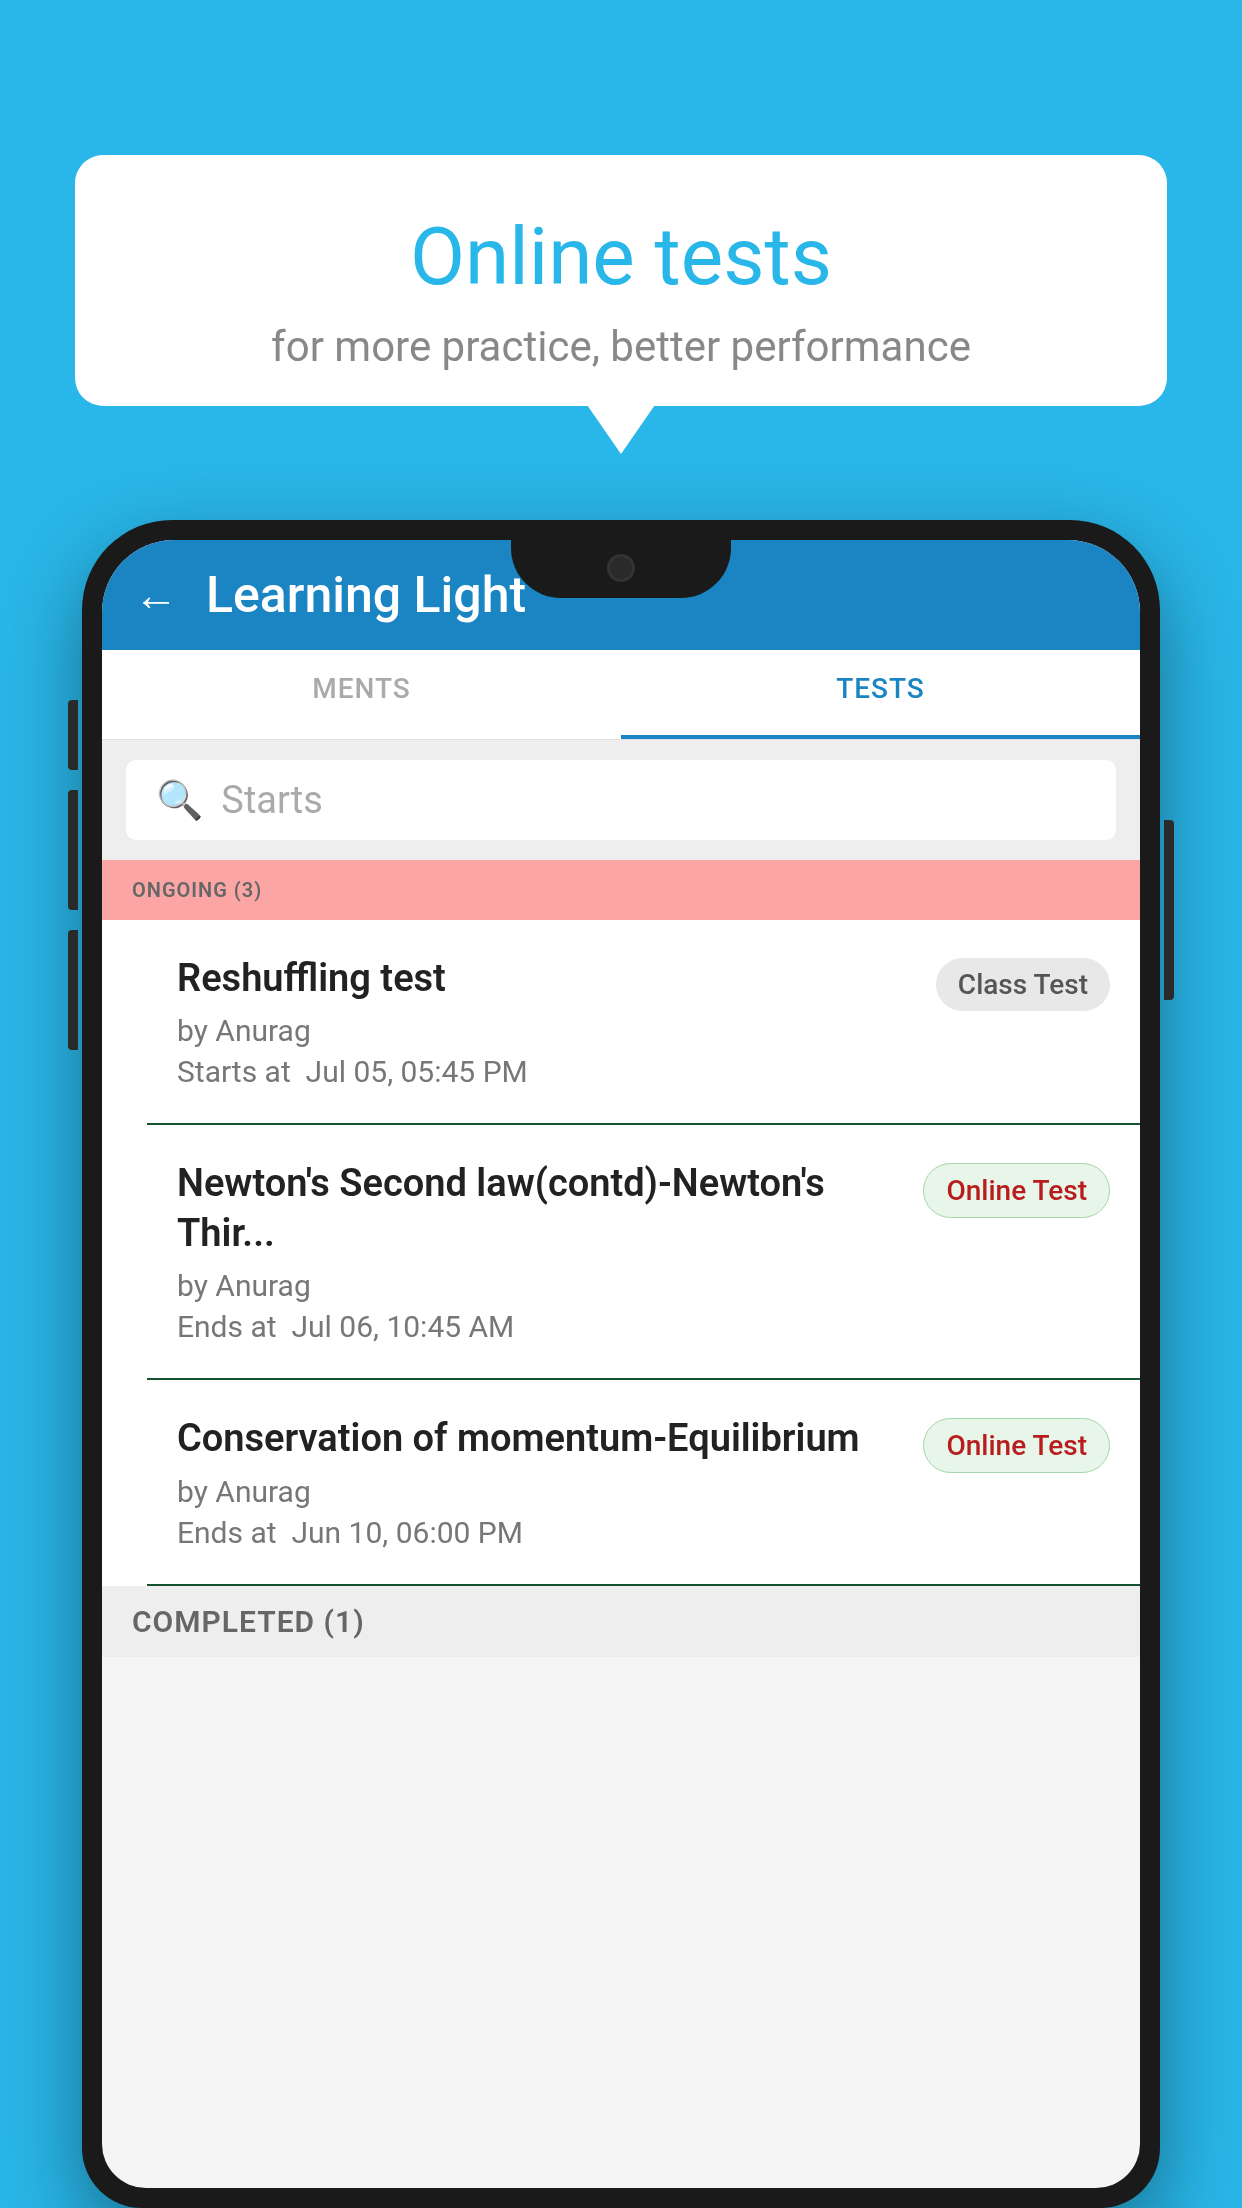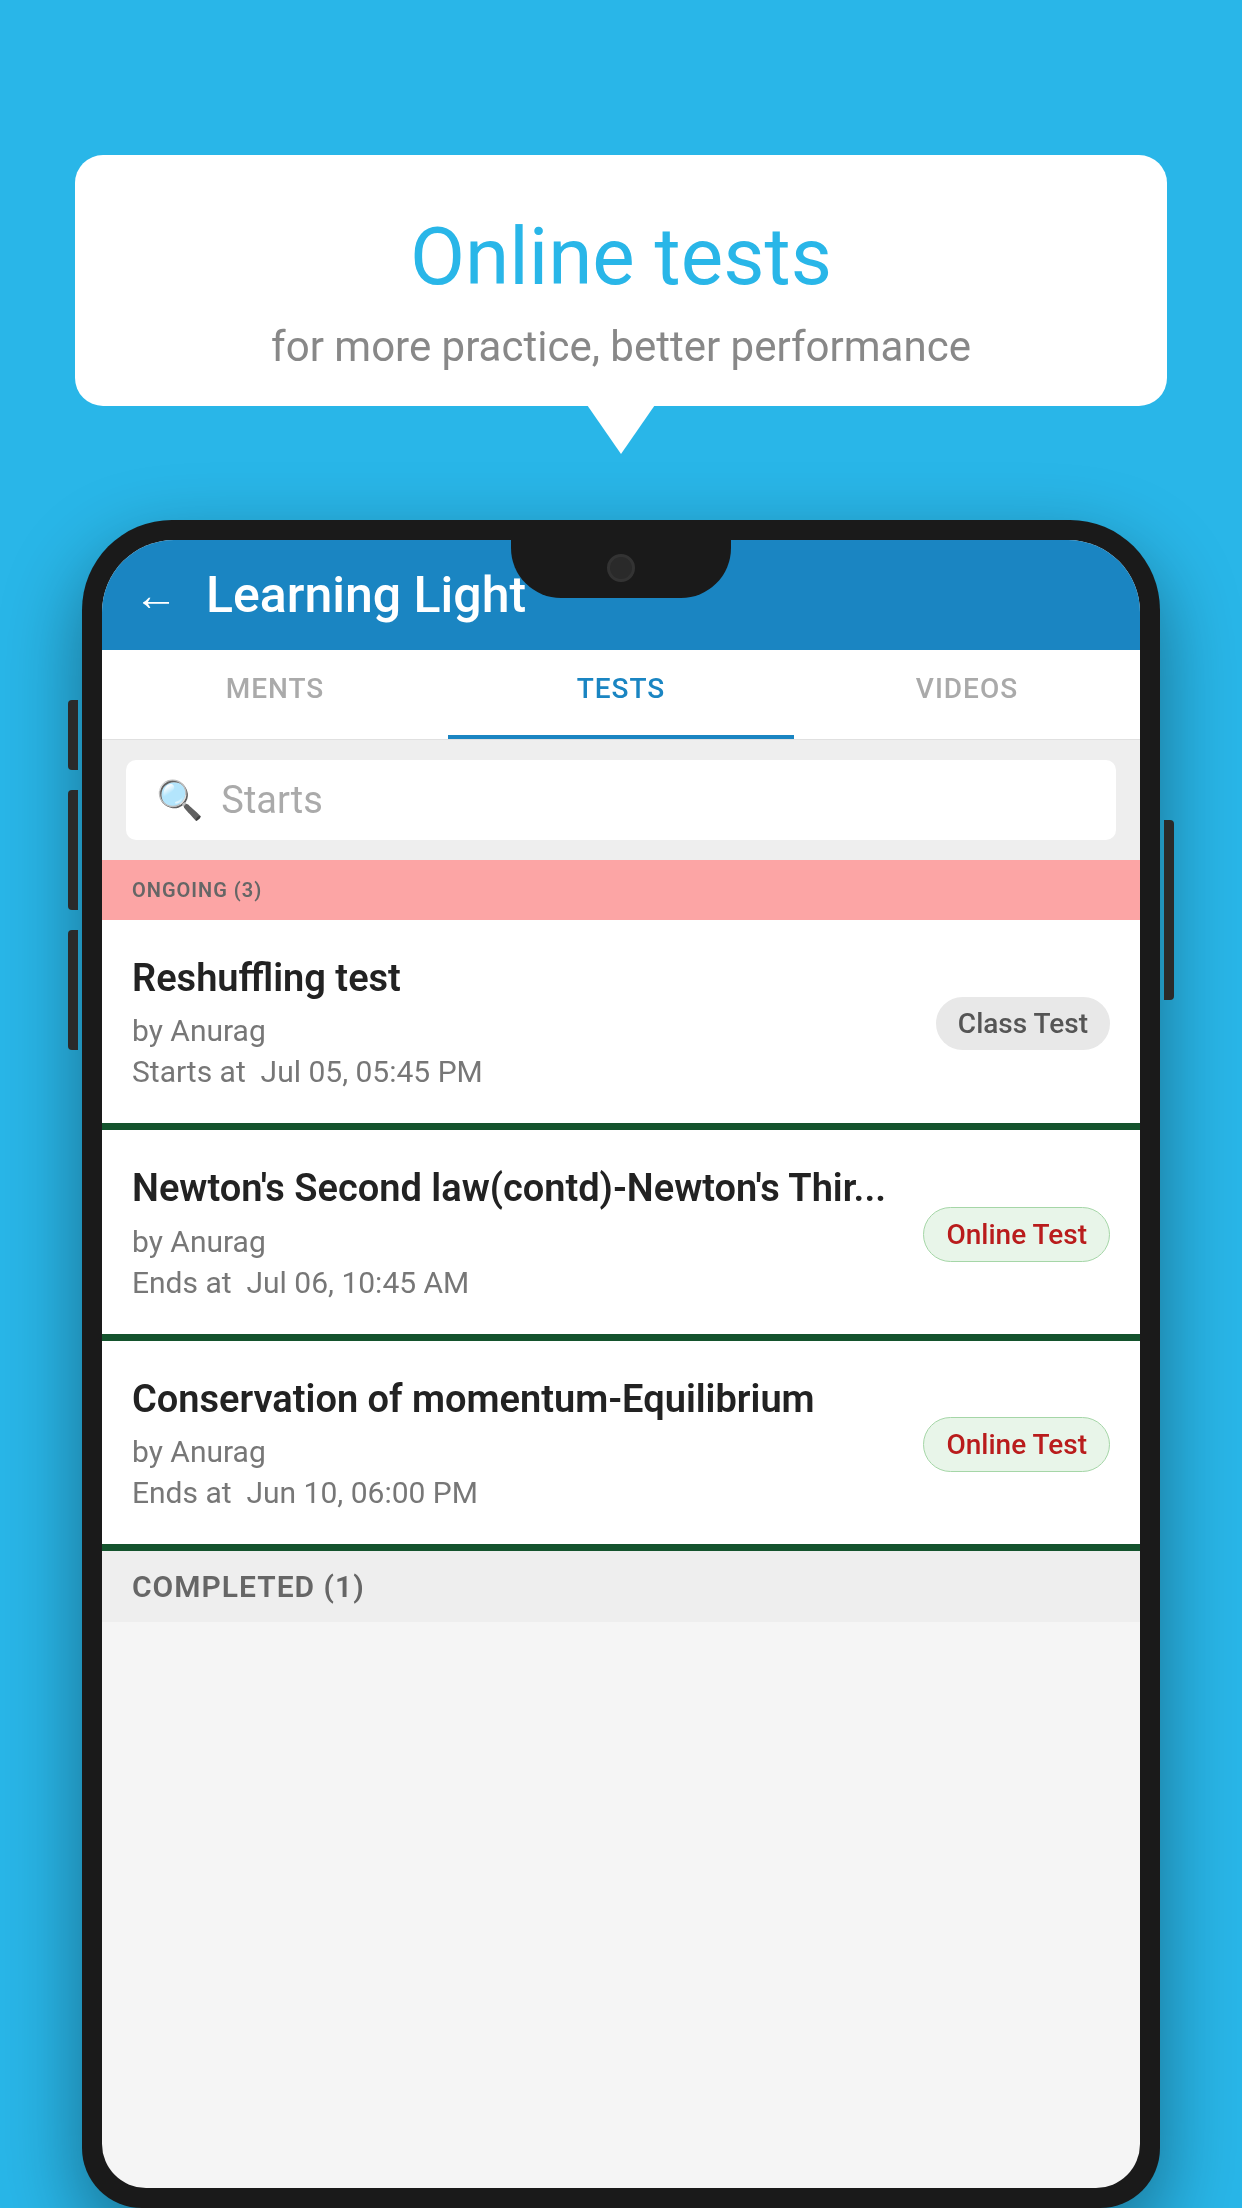--- a/index.html
+++ b/index.html
@@ -216,25 +216,26 @@
     }
 
     
     .test-list {
       background: white;
       overflow-y: auto;
     }
 
     .test-item {
       padding: 34px 30px;
-      border-bottom: 7px solid #14532d;
-      display: flex;
-      align-items: center;
+      border-bottom: 2px solid #14532d;
+      display: flex;
+      align-items: flex-start;
       justify-content: space-between;
       gap: 16px;
+      margin-left: 45px;
     }
 
     .test-info {
       flex: 1;
     }
 
     .test-title {
       font-size: 38px;
       font-weight: 600;
       color: #222;
@@ -348,21 +349,20 @@
 
 
     <div class="app-bar">
       <span class="back-arrow">←</span>
       <span class="app-bar-title">Learning Light</span>
     </div>
 
     <div class="tab-bar">
       <div class="tab-item">MENTS</div>
       <div class="tab-item active">TESTS</div>
-      <div class="tab-item">VIDEOS</div>
     </div>
 
     <div class="search-container">
       <div class="search-bar">
         <span class="search-icon">🔍</span>
         <span class="search-text">Starts</span>
       </div>
     </div>
 
     <div class="section-header">ONGOING (3)</div>

